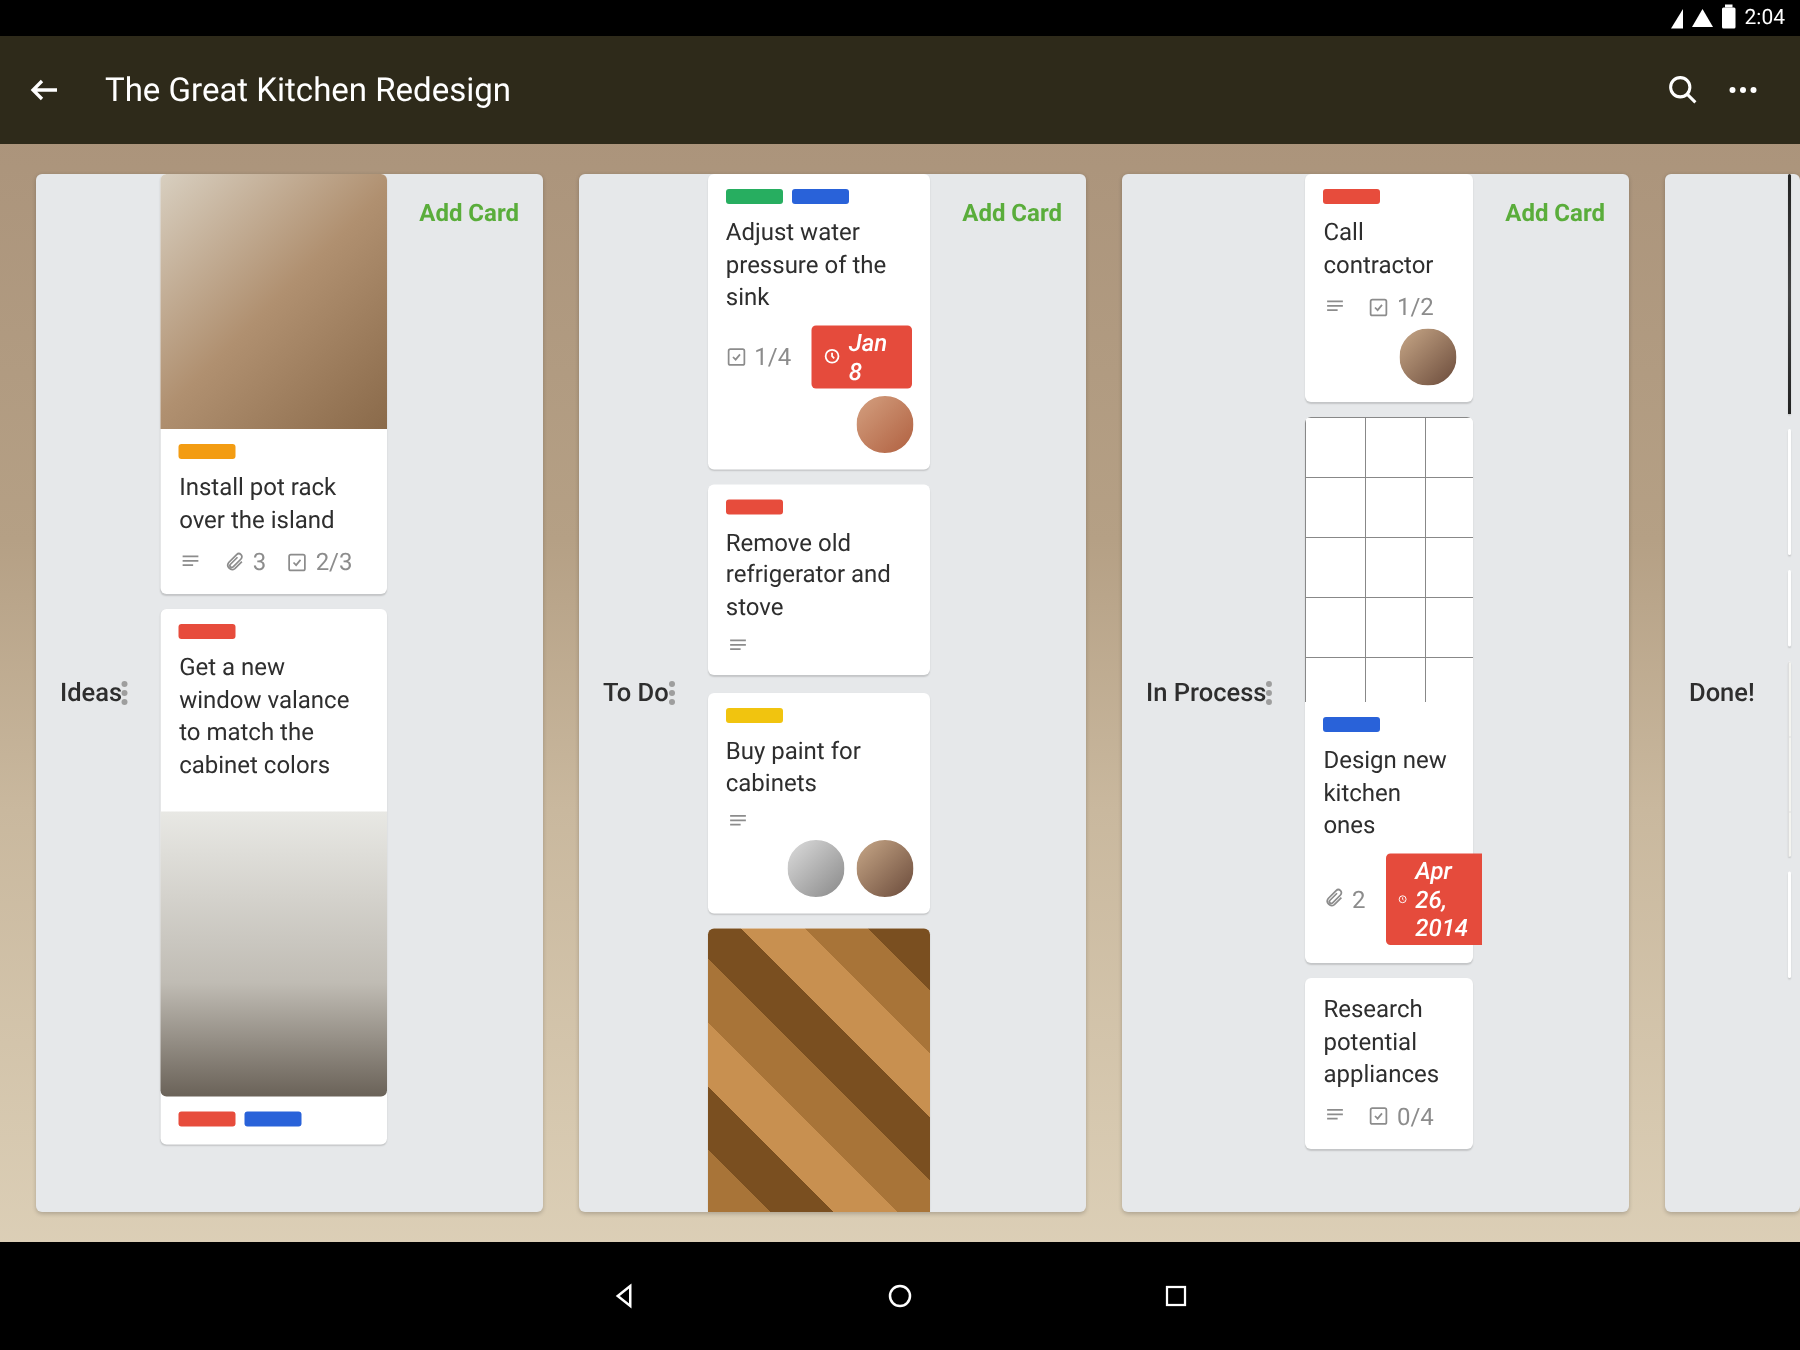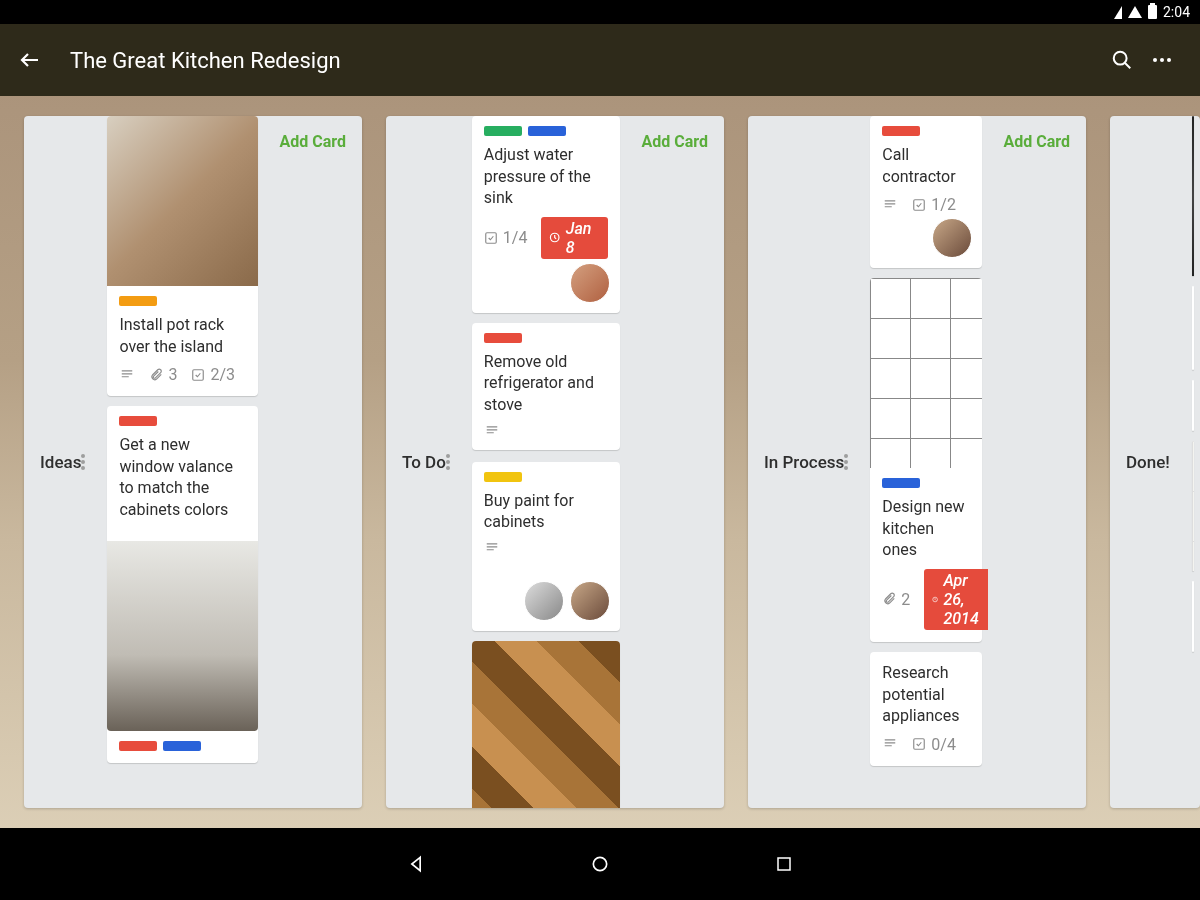--- a/index.html
+++ b/index.html
@@ -128,21 +128,21 @@
                 <span>2/3</span>
               </span>
           </div>
         </div>
       </div>
       <div class="card">
         <div class="card-body">
           <div class="labels">
               <div class="label c-red"></div>
             </div>
-          <div class="card-title">Get a new window valance to match the cabinets colors</div>
+          <div class="card-title">Get a new window valance to match the cabinet colors</div>
         </div>
         <div class="card-cover cover-sink" style="height:190px; border-radius:0 0 4px 4px;"></div>
         <div class="card-body" style="padding-bottom:4px;">
           <div class="labels">
               <div class="label c-red"></div>
               <div class="label c-blue"></div>
             </div>
         </div>
       </div>
     </div>
@@ -195,21 +195,21 @@
           <div class="card-title">Remove old refrigerator and stove</div>
           <div class="card-badges">
               <span class="badge">
                 <svg width="16" height="14" viewBox="0 0 24 24" stroke-width="2">
                   <path d="M3 5h18M3 10h18M3 15h12"></path>
                 </svg>
               </span>
             </div>
         </div>
       </div>
-      <div class="card" style="padding-bottom:64px;margin-top:12px;">
+      <div class="card" style="padding-bottom:42px;margin-top:12px;">
         <div class="card-body">
           <div class="labels">
               <div class="label c-yellow"></div>
             </div>
           <div class="card-title">Buy paint for cabinets</div>
           <div class="card-badges">
               <span class="badge">
                 <svg width="16" height="14" viewBox="0 0 24 24" stroke-width="2">
                   <path d="M3 5h18M3 10h18M3 15h12"></path>
                 </svg>

